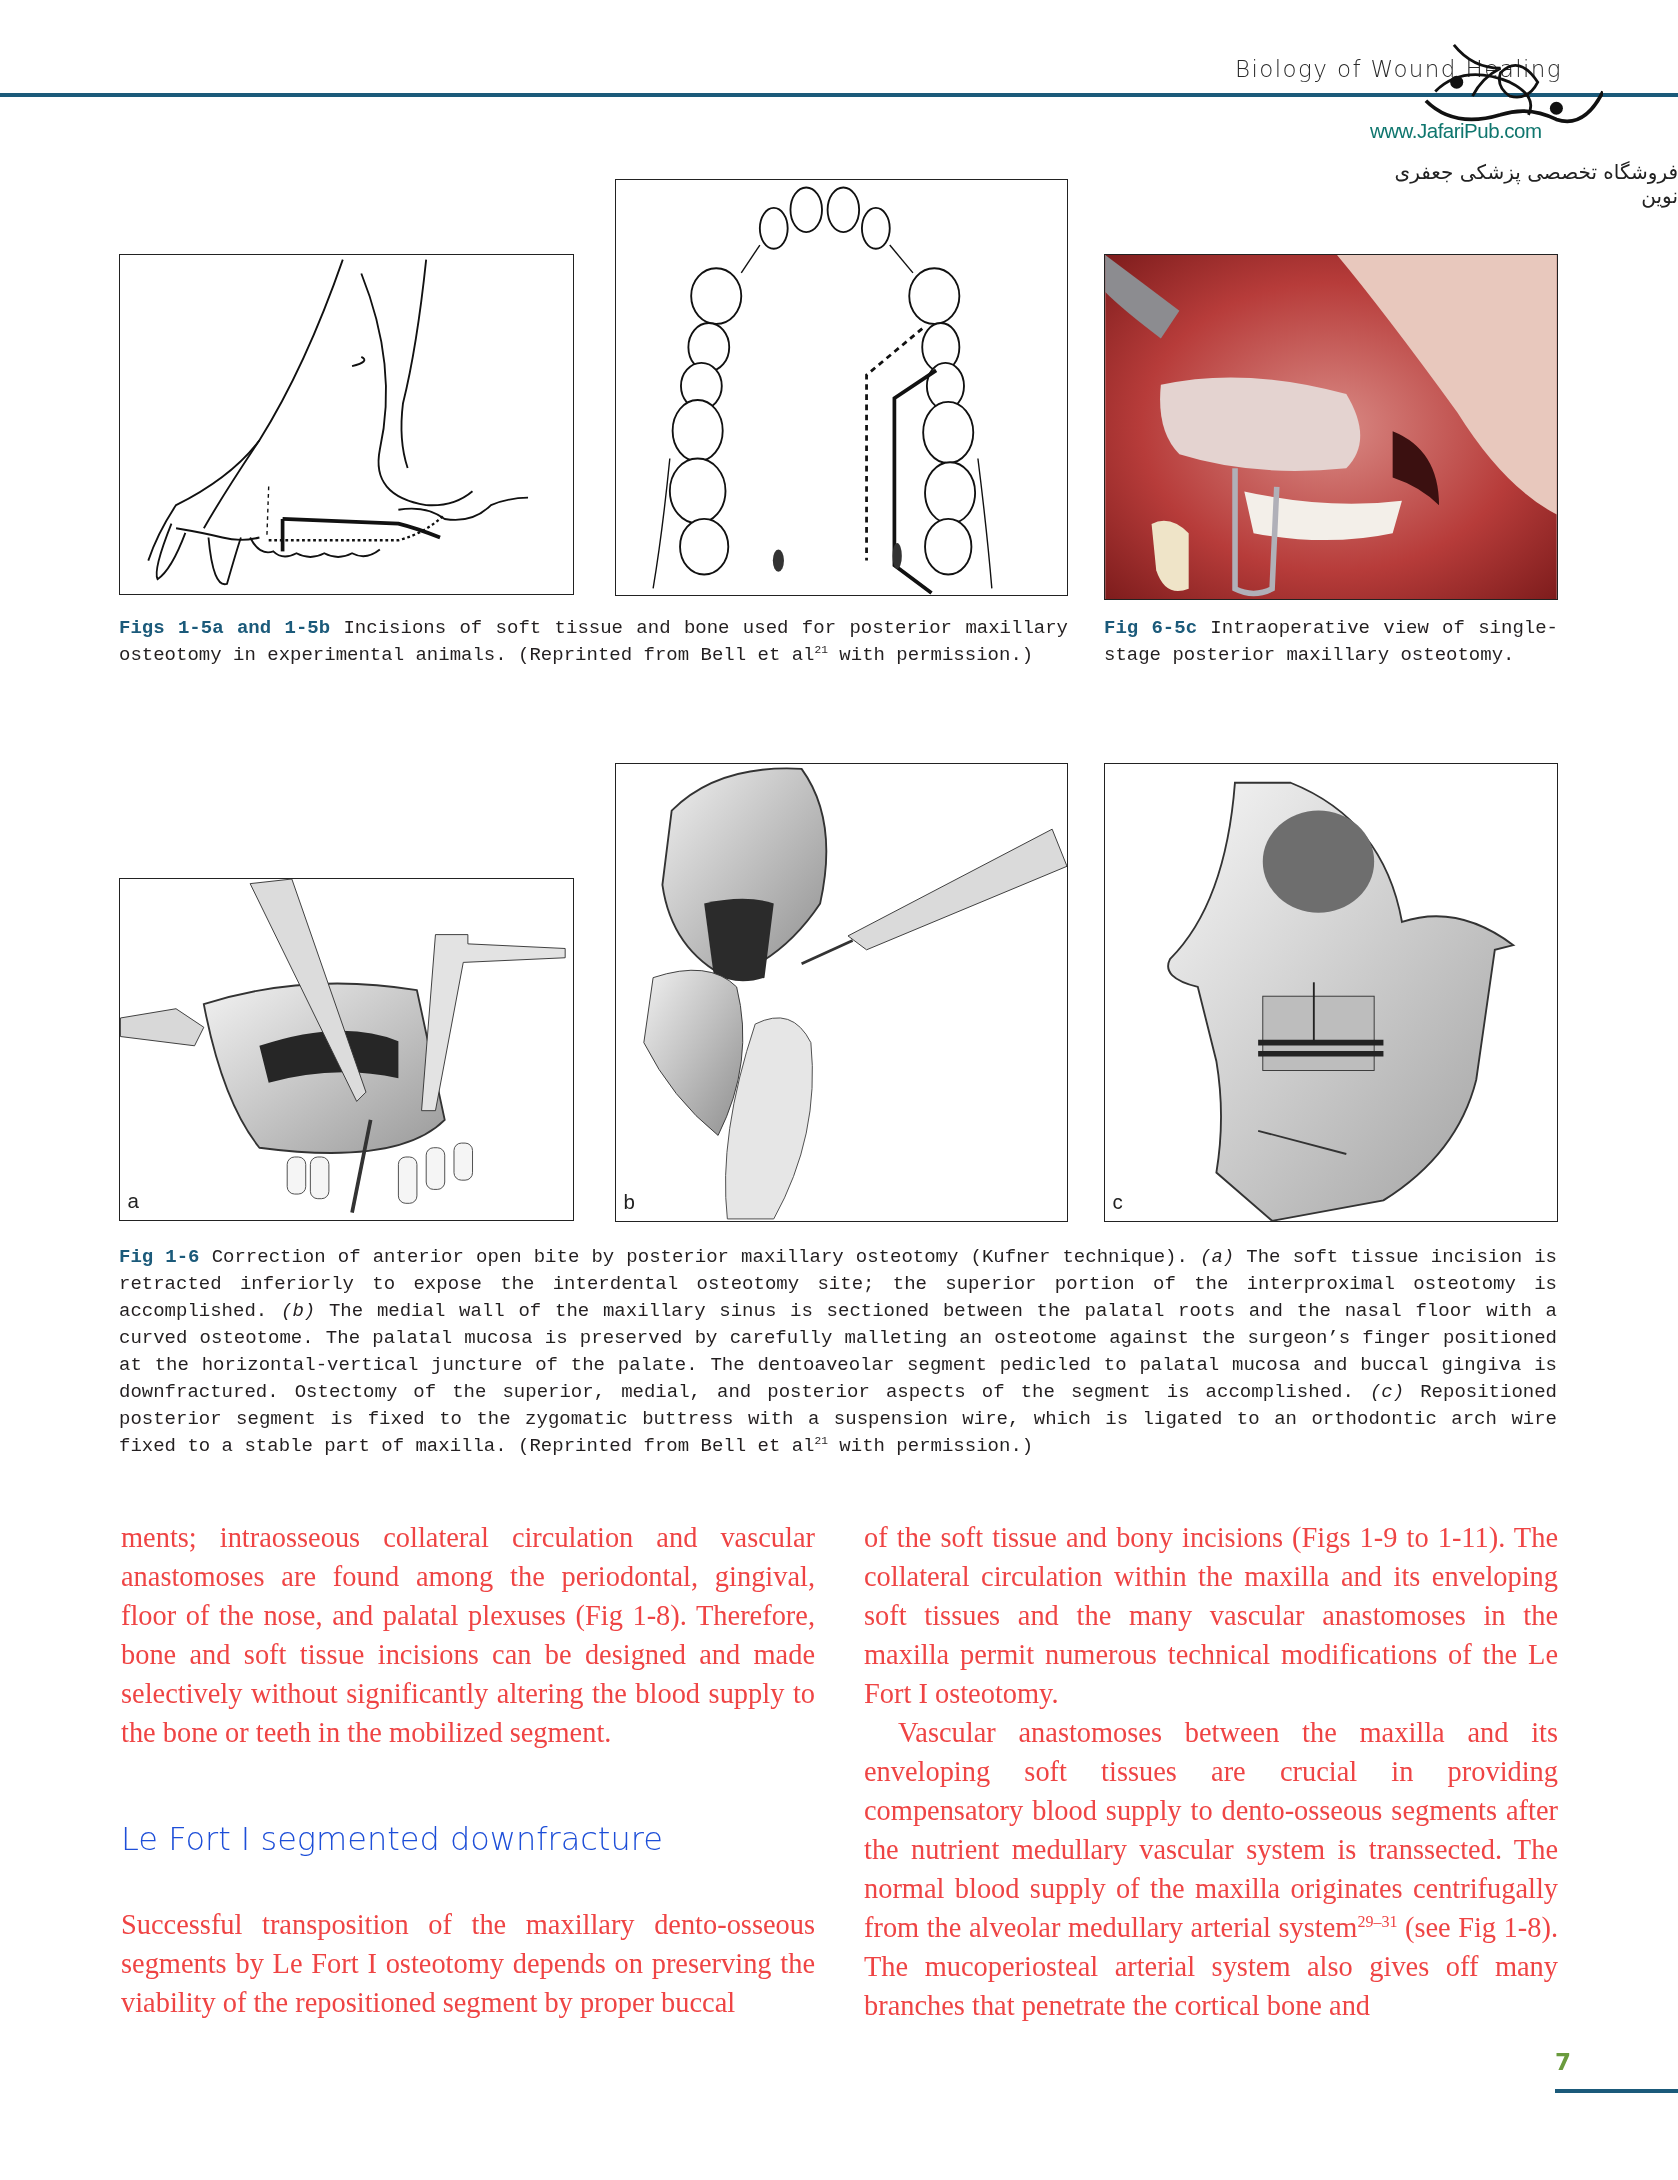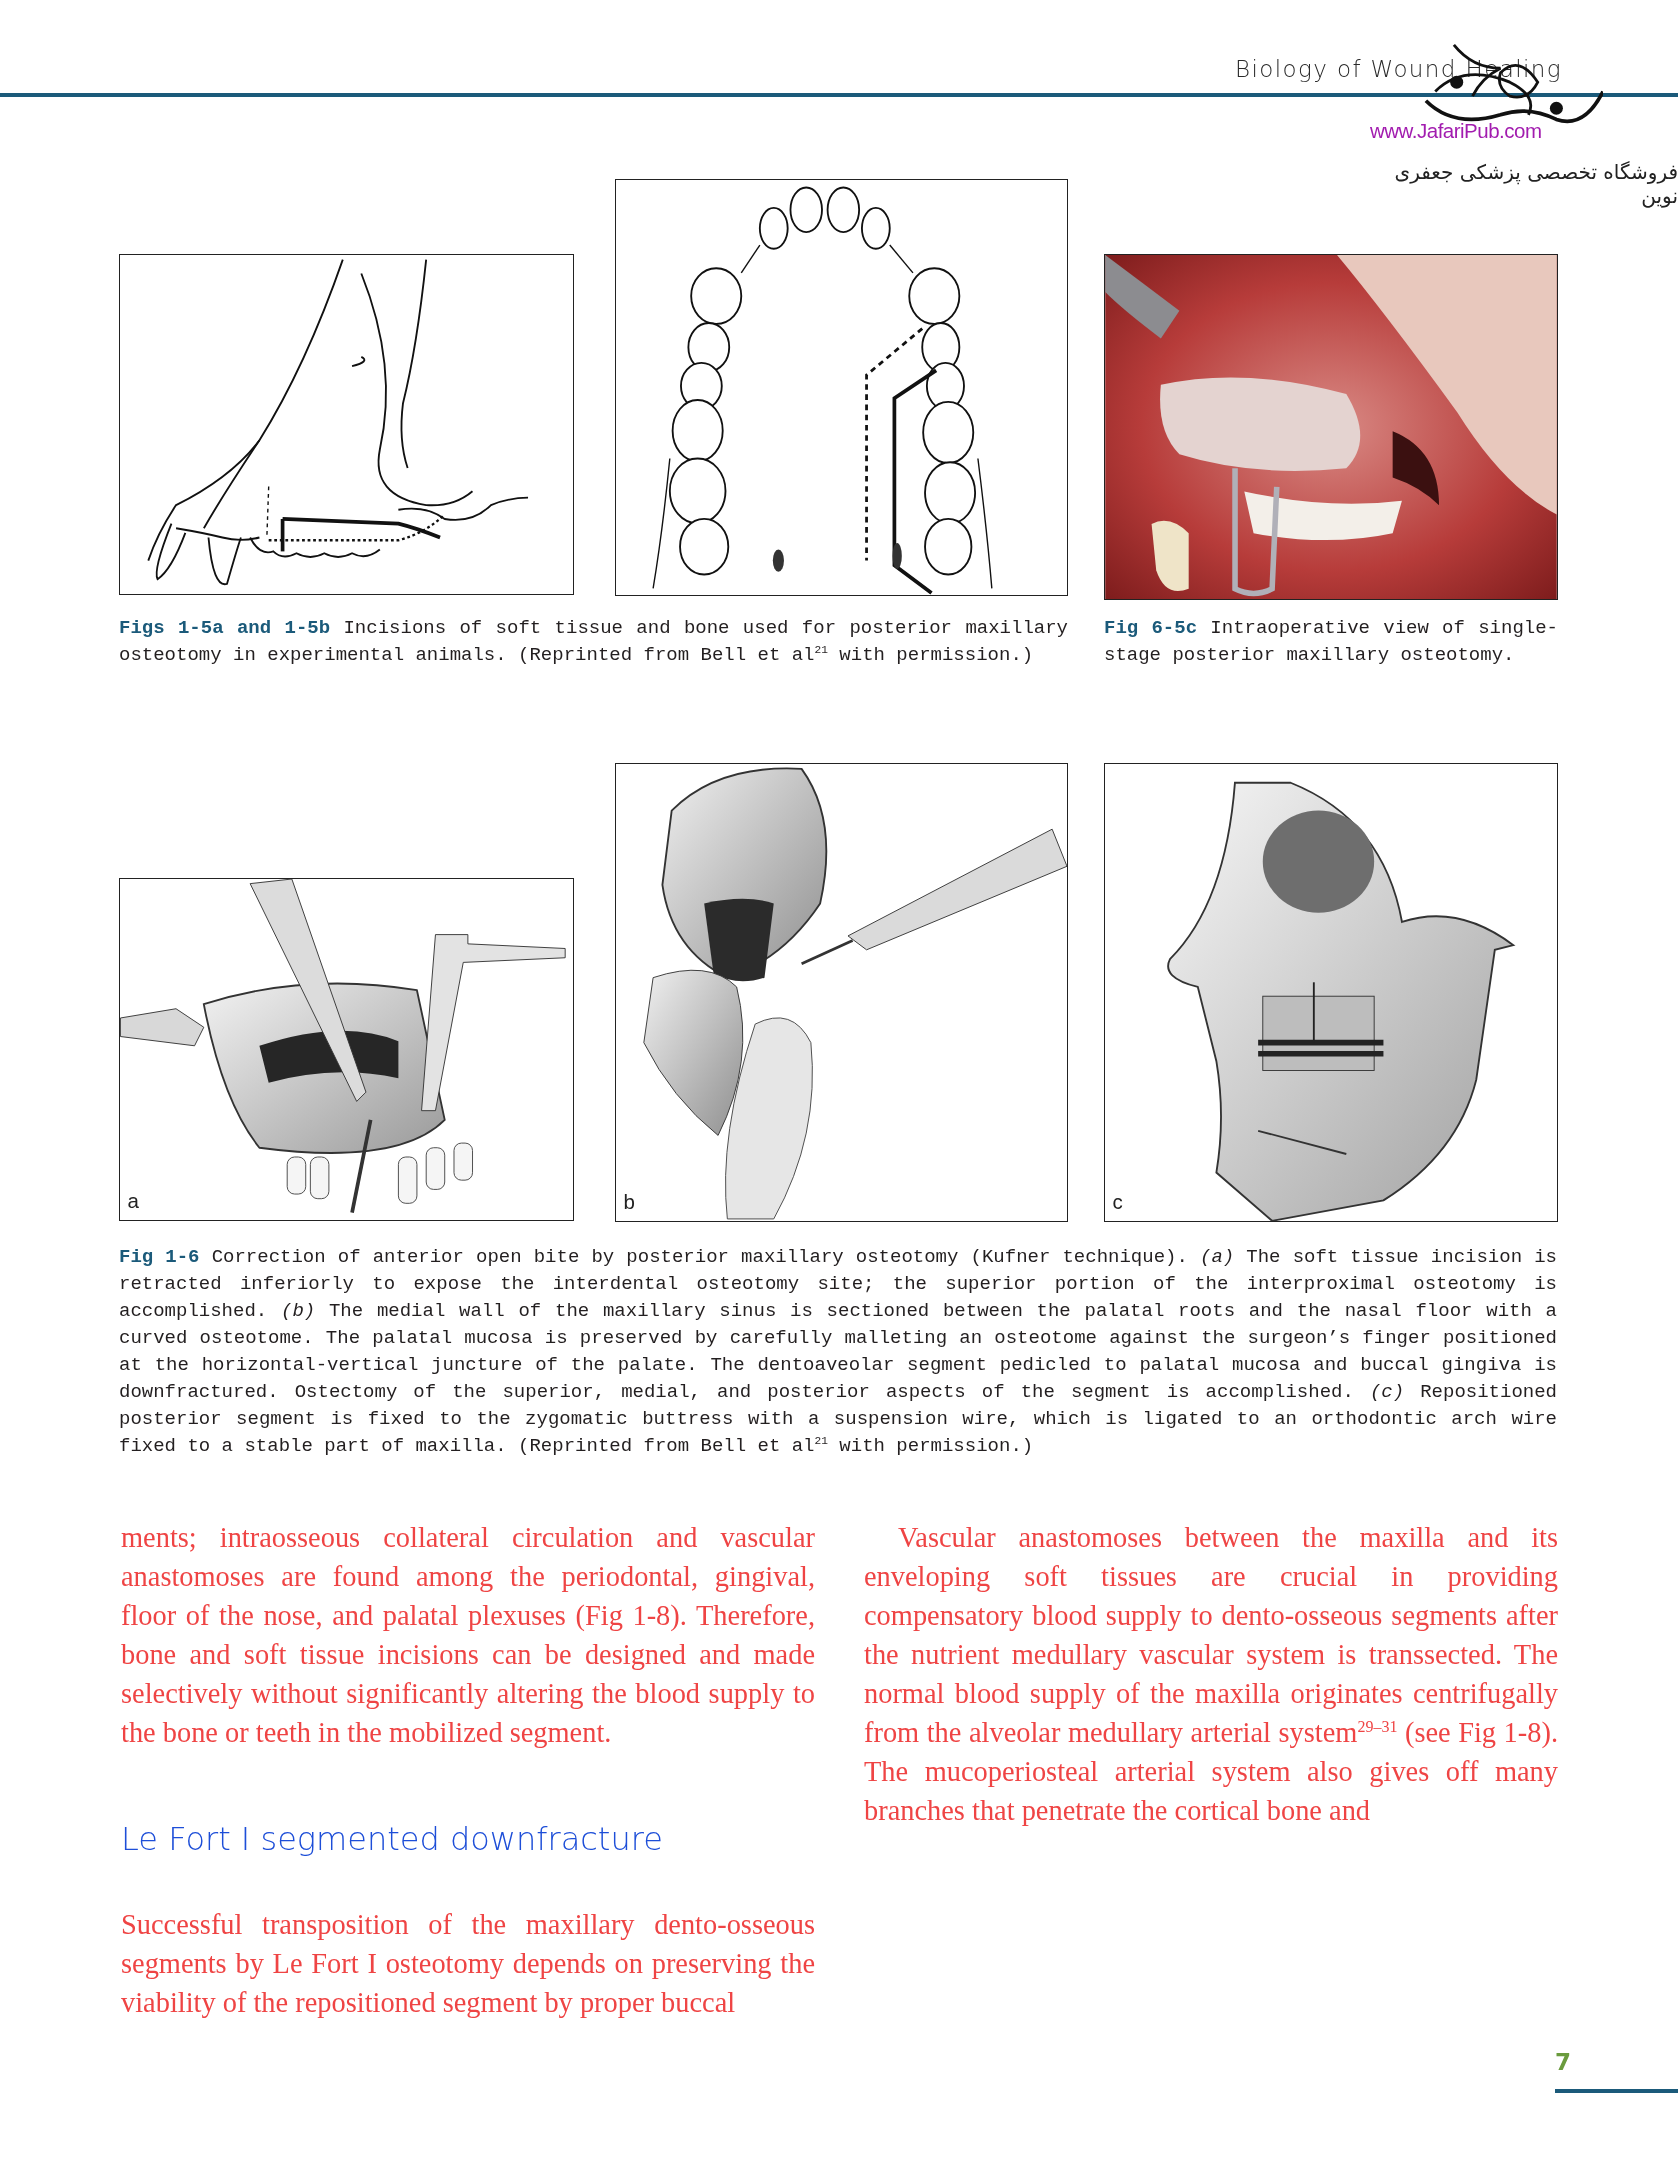--- a/index.html
+++ b/index.html
@@ -1,21 +1,21 @@
 <!DOCTYPE html>
 <html style="font-size:15px"><head>
 <meta charset="utf-8">
 <style>
   html, body { margin: 0; padding: 0; background: #ffffff; }
   body { width: 1678px; height: 2180px; position: relative; overflow: hidden; font-family: "Liberation Sans", sans-serif; color: #231f20; }
 
   .header-rule { position: absolute; left: 0; top: 93px; width: 1678px; height: 3.7px; background: #1b5a7a; }
   .running-head { position: absolute; left: 1235px; top: 56px; font-family: "DejaVu Sans", sans-serif; font-size: 23px; letter-spacing: 1.4px; color: #2a2a2a; font-weight: 300; }
   .wm-logo { position: absolute; left: 1370px; top: 26px; width: 233px; height: 103px; }
-  .wm-url { position: absolute; left: 1370px; top: 119px; font-family: "Liberation Sans", sans-serif; font-size: 20.5px; color: #a21caf; letter-spacing: -0.5px; }
+  .wm-url { position: absolute; left: 1370px; top: 119px; font-family: "Liberation Sans", sans-serif; font-size: 20.5px; color: #0f766e; letter-spacing: -0.5px; }
   .wm-fa { position: absolute; left: 1369px; top: 160px; font-family: "DejaVu Sans", sans-serif; font-size: 20px; color: #222; direction: rtl; }
 
   .fig { position: absolute; border: 1.9px solid #222; background: #fff; overflow: hidden; box-sizing: border-box; }
   .fig svg { width: 100%; height: 100%; display: block; }
   .panel-label { position: absolute; left: 7.5px; bottom: 7.5px; font-family: "Liberation Sans", sans-serif; font-size: 20.5px; color: #222; }
 
   .caption { position: absolute; font-family: Liberation Mono, monospace; font-size: 19px; line-height: 27px; color: #231f20; text-align: justify; }
   .caption .fig-ref { color: #1b5a7a; font-weight: bold; }
   .caption sup { font-size: 11.2px; line-height: 0; }
   .caption i { font-style: italic; }
@@ -196,18 +196,19 @@
 
 <div class="body-col" style="left:121px; top:1518px;">
   <p>ments; intraosseous collateral circulation and vascular anastomoses are found among the periodontal, gingival, floor of the nose, and palatal plexuses (Fig 1-8). Therefore, bone and soft tissue incisions can be designed and made selectively without significantly altering the blood supply to the bone or teeth in the mobilized segment.</p>
 </div>
 <div class="section-head">Le Fort I segmented downfracture</div>
 <div class="body-col" style="left:121px; top:1905px;">
   <p>Successful transposition of the maxillary dento-osseous segments by Le Fort I osteotomy depends on preserving the viability of the repositioned segment by proper buccal</p>
 </div>
 
 <div class="body-col" style="left:864px; top:1518px;">
+  <p>of the soft tissue and bony incisions (Figs 1-9 to 1-11). The collateral circulation within the maxilla and its enveloping soft tissues and the many vascular anastomoses in the maxilla permit numerous technical modifications of the Le Fort I osteotomy.</p>
   <p class="indent"><span>Vascular anastomoses between the maxilla and its enveloping soft tissues are crucial in providing compensatory blood supply to dento-osseous segments after the nutrient medullary vascular system is transsected. The normal blood supply of the maxilla originates centrifugally from the alveolar medullary arterial system</span><sup>29–31</sup><span> (see Fig 1-8). The mucoperiosteal arterial system also gives off many branches that penetrate the cortical bone and</span></p>
 </div>
 
 <div class="page-num">7</div>
 <div class="footer-rule"></div>
 
 
 </body></html>

